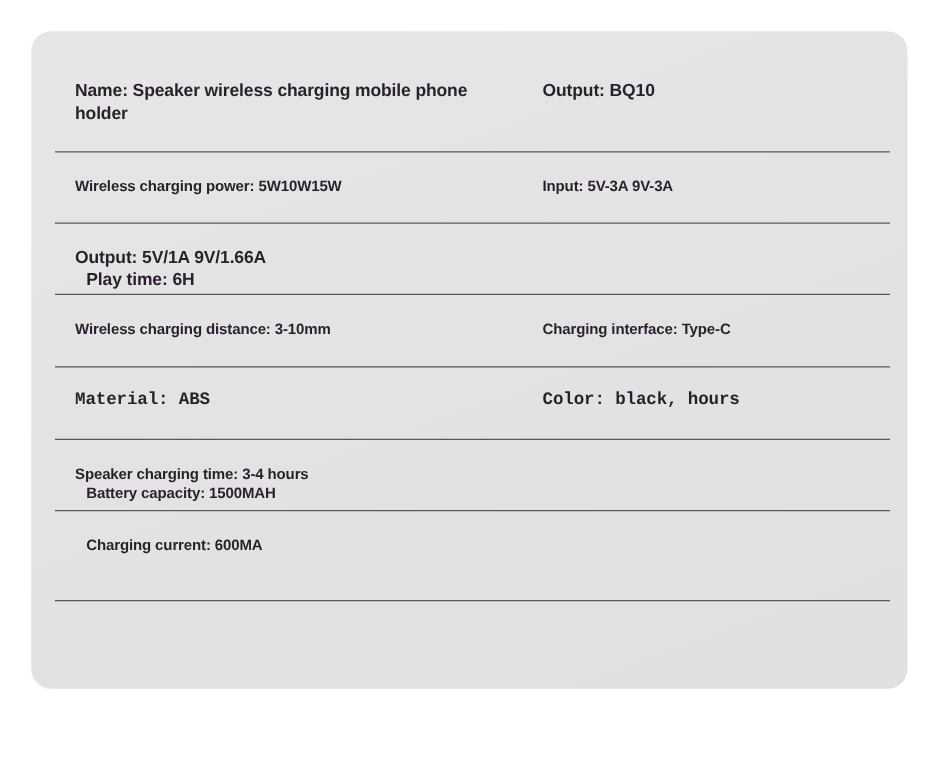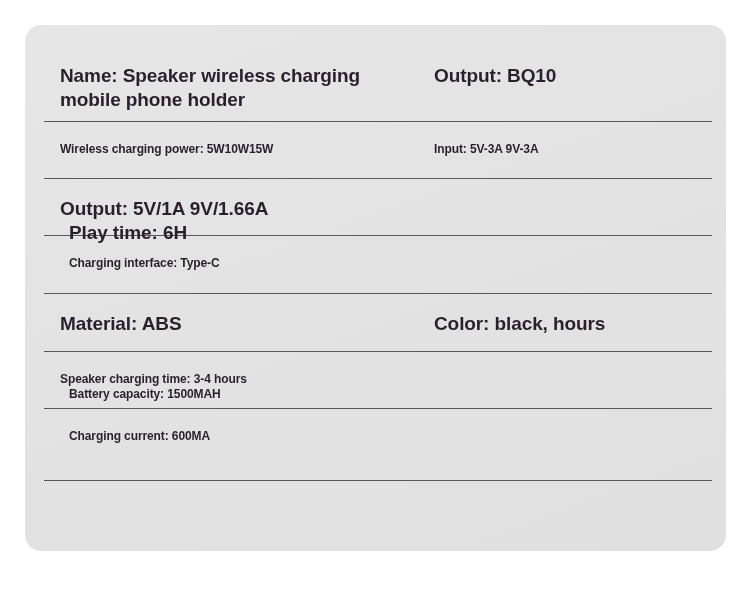--- a/index.html
+++ b/index.html
@@ -59,29 +59,29 @@
     padding-right: 8px;
   }
 
   .cell-right {
     flex: 1;
     padding-left: 25px;
     padding-right: 8px;
   }
 
   
-  .size-lg .spec-cell { font-size: 19px; }
+  .size-lg .spec-cell { font-size: 14px; }
   .size-sm .spec-cell { font-size: 12px; }
 
   
   .row-h1 { height: 83px; padding-top: 25px; }
   .row-h2 { height: 57px; padding-top: 20px; }
   .row-h3 { height: 57px; padding-top: 18px; flex-direction: column; }
   .row-h4 { height: 58px; padding-top: 20px; }
-  .row-h5 { height: 58px; padding-top: 18px; }
+  .row-h5 { height: 58px; padding-top: 18px; font-family: Liberation Mono, monospace; }
   .row-h6 { height: 57px; padding-top: 20px; flex-direction: column; }
   .row-h7 { height: 72px; padding-top: 20px; }
 </style>
 </head>
 <body>
 
 <div id="spec-panel">
   <div id="spec-table">
 
     <div class="spec-row size-lg row-h1">
@@ -93,20 +93,21 @@
       <div class="spec-cell cell-left">Wireless charging power: 5W10W15W</div>
       <div class="spec-cell cell-right">Input: 5V-3A 9V-3A</div>
     </div>
 
     <div class="spec-row size-lg row-h3">
       <div class="spec-cell cell-left">Output: 5V/1A 9V/1.66A</div>
       <div class="spec-cell cell-right">Play time: 6H</div>
     </div>
 
     <div class="spec-row size-sm row-h4">
+      <div class="spec-cell cell-left">Wireless charging distance: 3-10mm</div>
       <div class="spec-cell cell-right">Charging interface: Type-C</div>
     </div>
 
     <div class="spec-row size-lg row-h5">
       <div class="spec-cell cell-left">Material: ABS</div>
       <div class="spec-cell cell-right">Color: black, hours</div>
     </div>
 
     <div class="spec-row size-sm row-h6">
       <div class="spec-cell cell-left">Speaker charging time: 3-4 hours</div>

